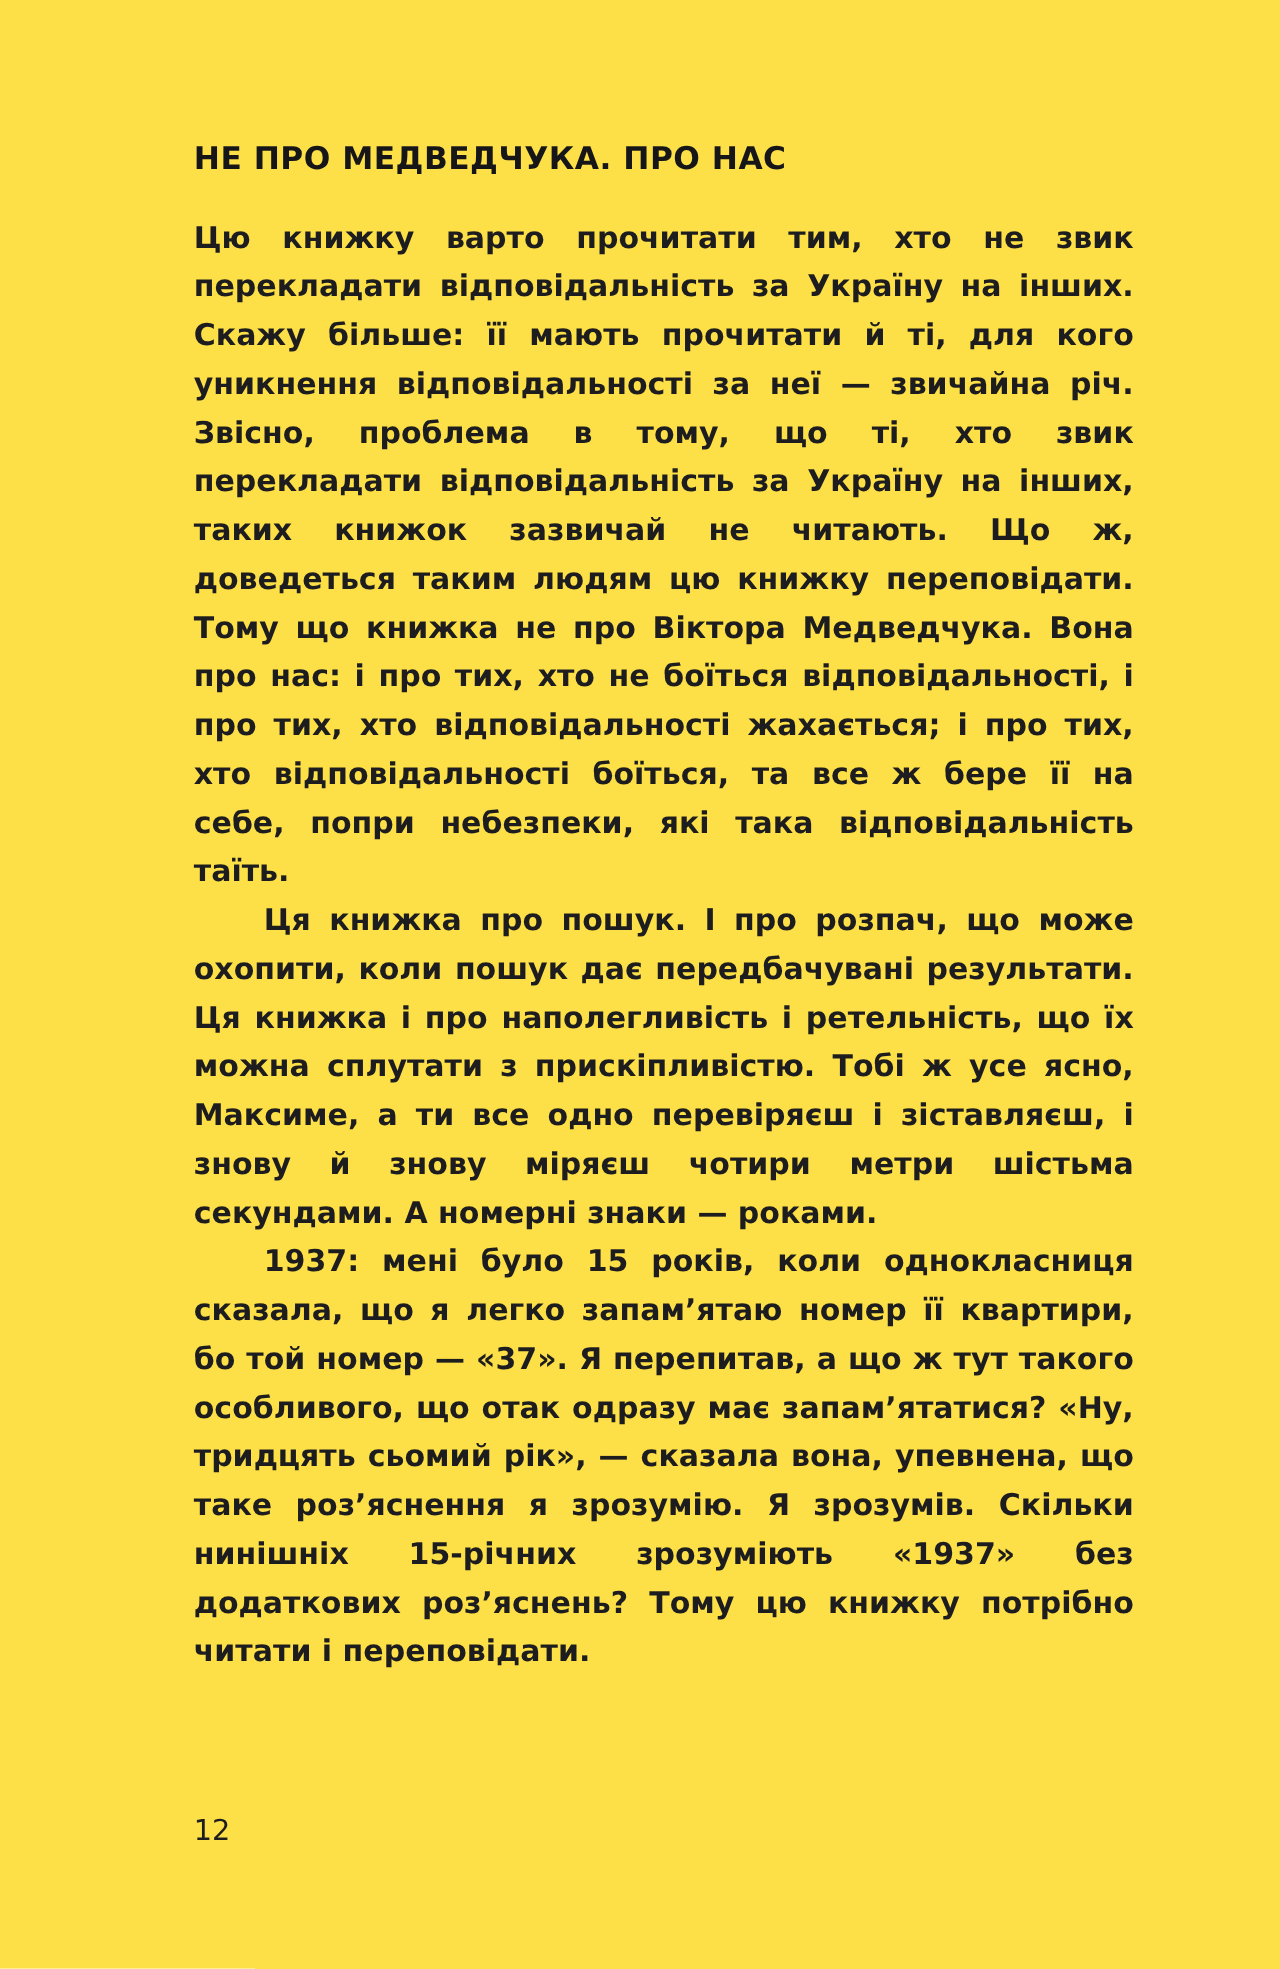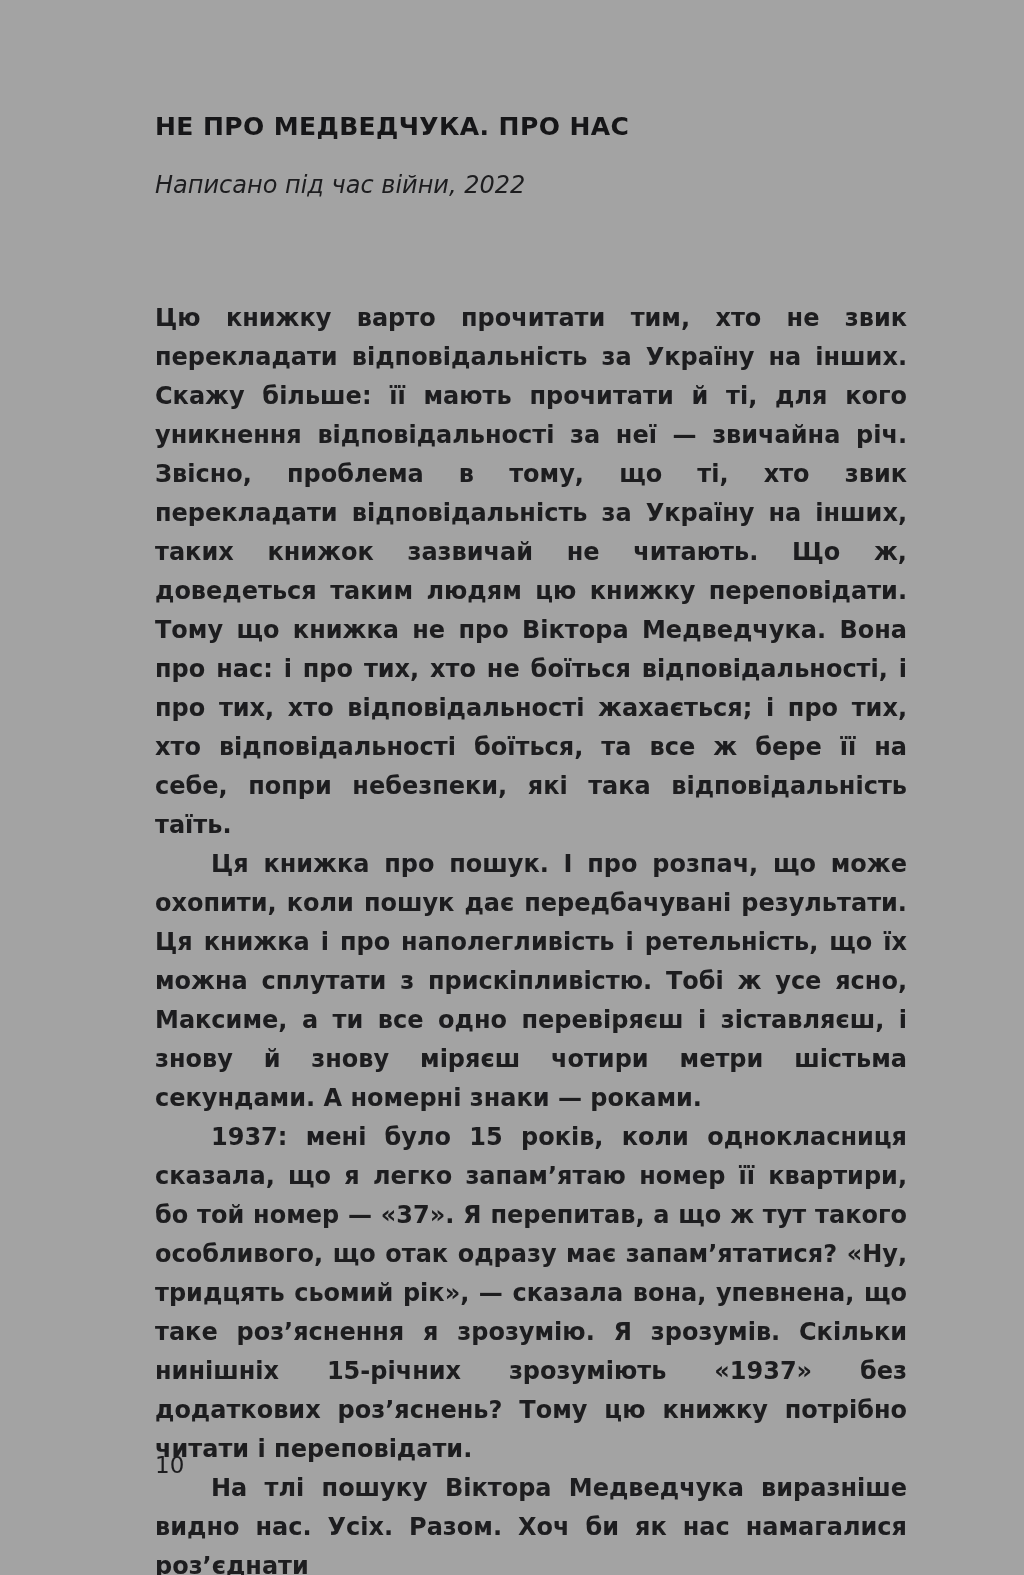--- a/index.html
+++ b/index.html
@@ -4,21 +4,21 @@
 <style>
   html, body {
     margin: 0;
     padding: 0;
     background: #ffffff;
   }
   .book-page {
     position: relative;
     width: 1024px;
     height: 1575px;
-    background: #a3a3a3;
+    background: #fde047;
     font-family: "DejaVu Sans", sans-serif;
     color: #1d1d1f;
     overflow: hidden;
   }
   .content {
     position: absolute;
     left: 155px;
     top: 112px;
     width: 752px;
   }
@@ -56,22 +56,20 @@
     font-size: 23px;
     color: #1d1d1f;
   }
 </style>
 </head>
 <body>
 
 <div class="book-page">
   <div class="content">
     <h1 class="chapter-title">НЕ ПРО МЕДВЕДЧУКА. ПРО НАС</h1>
-    <p class="chapter-subtitle">Написано під час війни, 2022</p>
     <div class="body-text">
       <p>Цю книжку варто прочитати тим, хто не звик перекладати відповідальність за Україну на інших. Скажу більше: її мають прочитати й ті, для кого уникнення відповідальності за неї — звичайна річ. Звісно, проблема в тому, що ті, хто звик перекладати відповідальність за Україну на інших, таких книжок зазвичай не читають. Що ж, доведеться таким людям цю книжку переповідати. Тому що книжка не про Віктора Медведчука. Вона про нас: і про тих, хто не боїться відповідальності, і про тих, хто відповідальності жахається; і про тих, хто відповідальності боїться, та все ж бере її на себе, попри небезпеки, які така відповідальність таїть.</p>
       <p>Ця книжка про пошук. І про розпач, що може охопити, коли пошук дає передбачувані результати. Ця книжка і про наполегливість і ретельність, що їх можна сплутати з прискіпливістю. Тобі ж усе ясно, Максиме, а ти все одно перевіряєш і зіставляєш, і знову й знову міряєш чотири метри шістьма секундами. А номерні знаки — роками.</p>
       <p>1937: мені було 15 років, коли однокласниця сказала, що я легко запам’ятаю номер її квартири, бо той номер — «37». Я перепитав, а що ж тут такого особливого, що отак одразу має запам’ятатися? «Ну, тридцять сьомий рік», — сказала вона, упевнена, що таке роз’яснення я зрозумію. Я зрозумів. Скільки нинішніх 15-річних зрозуміють «1937» без додаткових роз’яснень? Тому цю книжку потрібно читати і переповідати.</p>
-      <p>На тлі пошуку Віктора Медведчука виразніше видно нас. Усіх. Разом. Хоч би як нас намагалися роз’єднати</p>
     </div>
   </div>
-  <div class="page-number">10</div>
+  <div class="page-number">12</div>
 </div>
 
 </body></html>

